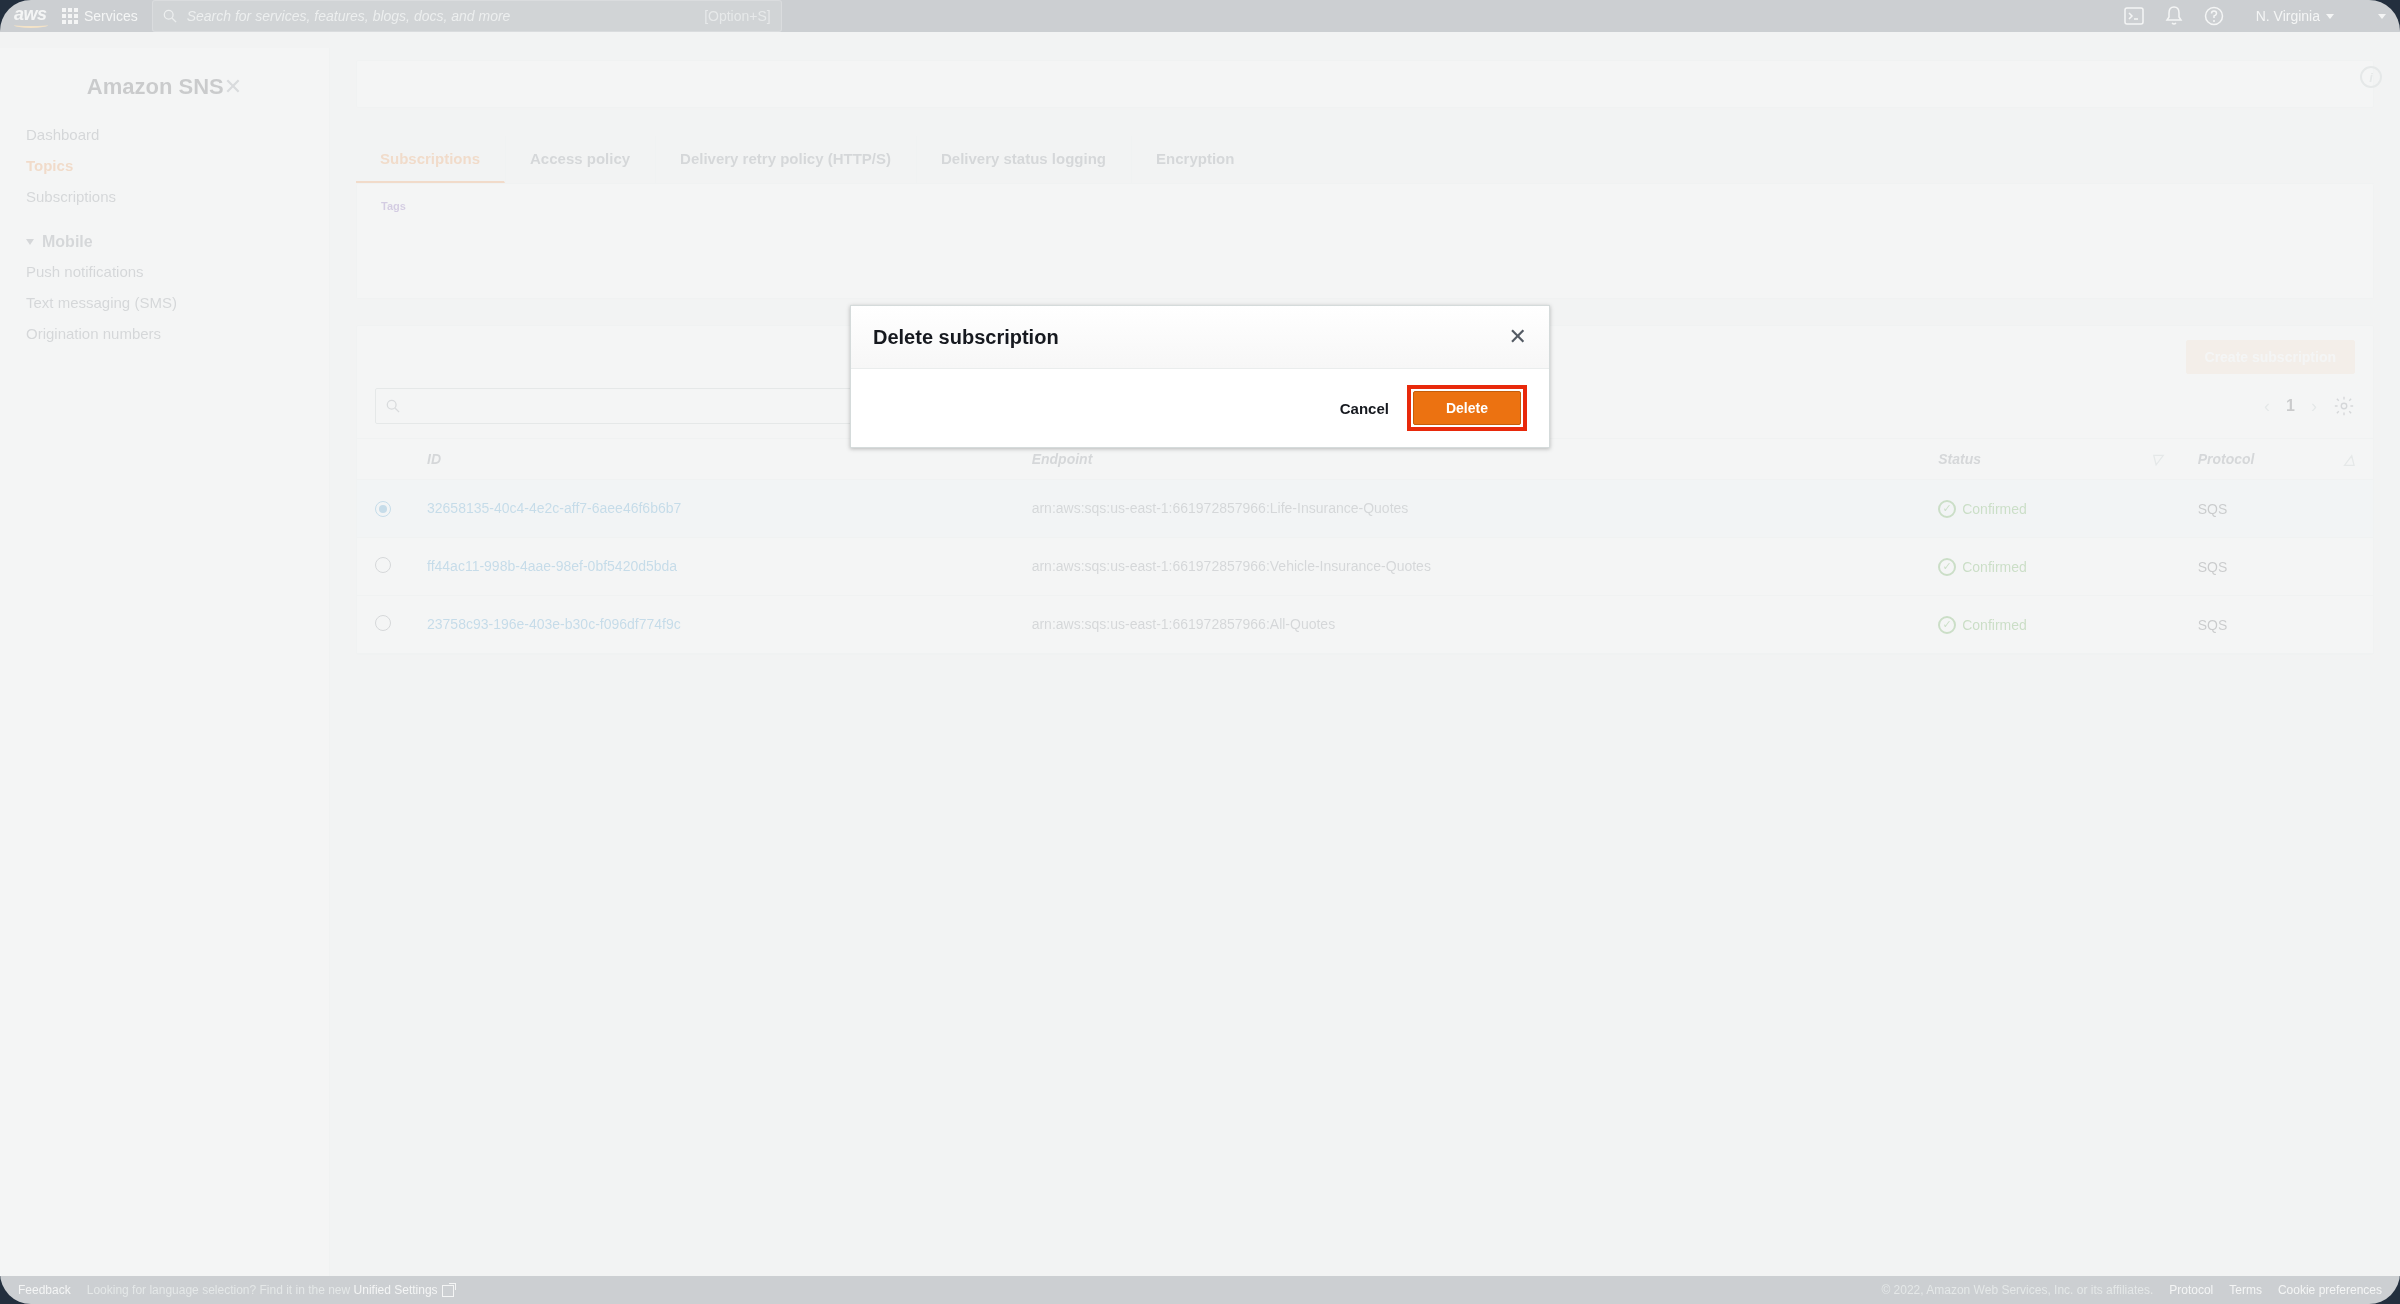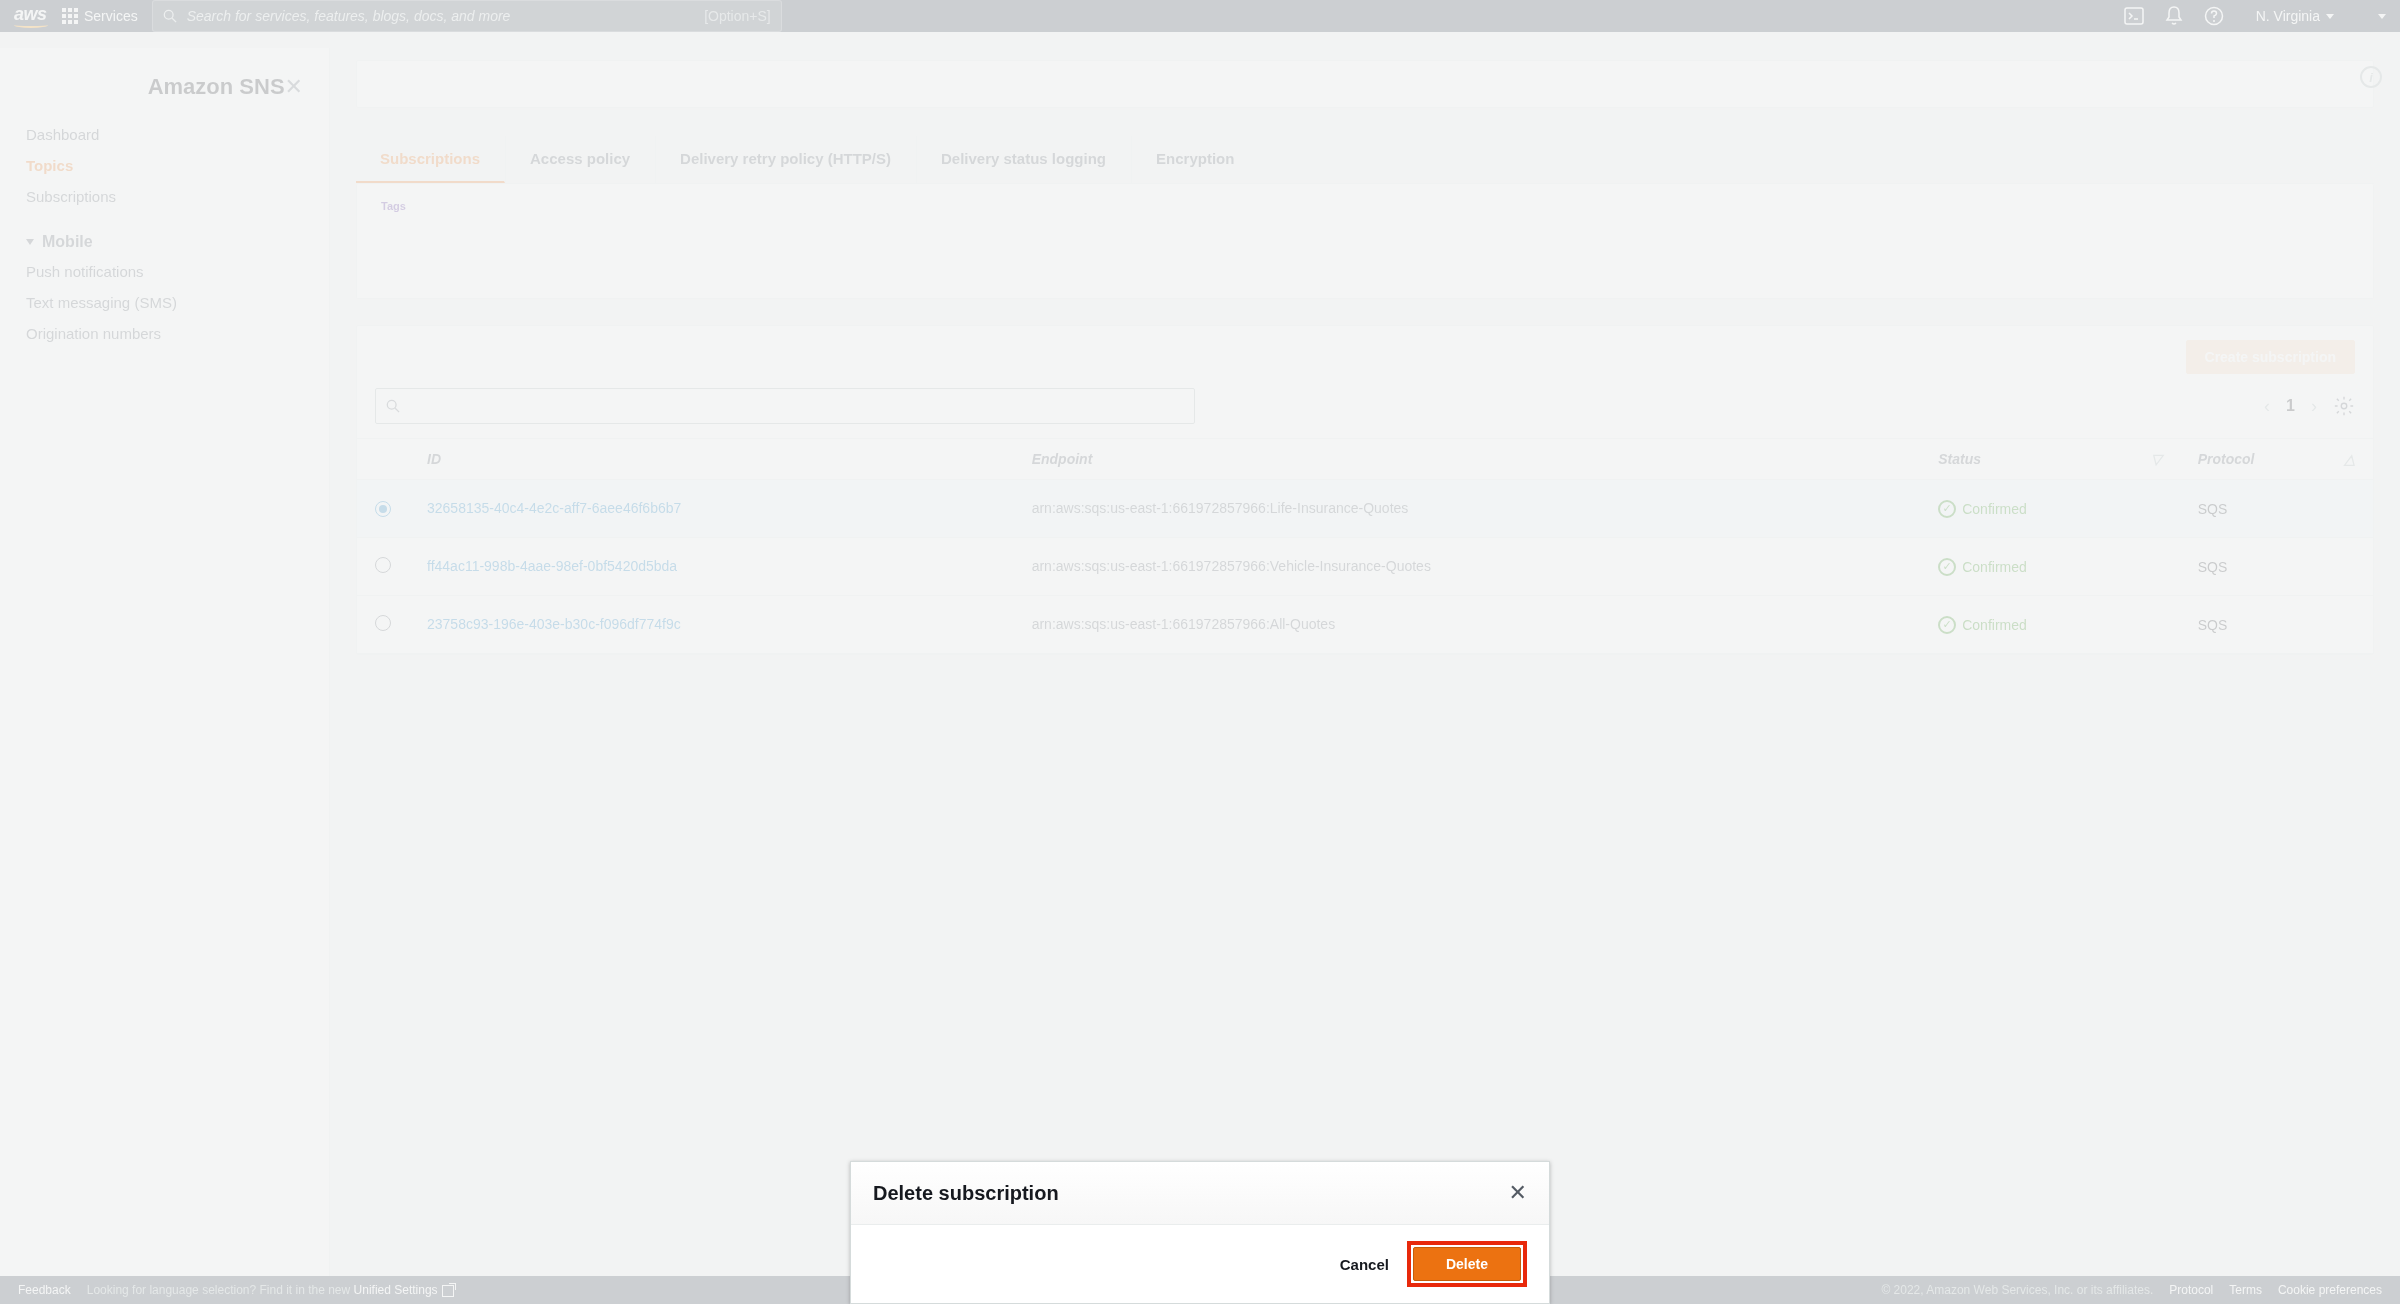--- a/index.html
+++ b/index.html
@@ -17,21 +17,21 @@
   .search-wrap .kbd { margin-left: auto; font-style: normal; opacity: .8; }
   .topnav-spacer { flex: 1; }
   .topnav-icons { display: flex; align-items: center; gap: 20px; }
   .topnav .icon-btn { width: 20px; height: 20px; display:flex; align-items:center; justify-content:center; cursor:pointer; }
   .region { display:flex; align-items:center; gap:6px; margin-left: 18px; cursor:pointer; }
   .caret-down { width:0;height:0;border-left:4px solid transparent;border-right:4px solid transparent;border-top:5px solid currentColor; }
 
   
   .shell { position:absolute; top:48px; bottom:28px; left:0; right:0; display:flex; }
   .sidebar { width: 330px; padding: 26px 26px; background: #fff; border-right:1px solid #eaeded; }
-  .sidebar-header { display:flex; align-items:center; justify-content:flex-end; margin-bottom: 26px; }
+  .sidebar-header { display:flex; align-items:center; justify-content:center; margin-bottom: 26px; }
   .sidebar-title { font-size: 22px; font-weight: 700; color:#16191f; }
   .close-x { font-size: 22px; color:#687078; cursor:pointer; font-weight:300; }
   .nav-list { list-style:none; display:flex; flex-direction:column; gap: 14px; font-size: 15px; }
   .nav-list a { color:#545b64; text-decoration:none; cursor:pointer; }
   .nav-list a.active { color:#ec7211; font-weight:700; }
   .nav-section { margin-top: 28px; }
   .nav-section-hdr { display:flex; align-items:center; gap:8px; color:#545b64; font-weight:700; margin-bottom:12px; cursor:pointer; }
   .tri { width:0;height:0;border-left:4px solid transparent;border-right:4px solid transparent;border-top:6px solid #545b64; }
 
   .main { flex:1; padding: 0 26px 26px; background:#f2f3f3; position:relative; overflow:hidden; }
@@ -75,21 +75,21 @@
 
   
   .footer { position:absolute; left:0; right:0; bottom:0; height:28px; background:#232f3e; color:#d5dbdb; font-size:12px; display:flex; align-items:center; padding:0 18px; gap:16px; }
   .footer a { color:#fff; cursor:pointer; }
   .footer .copy { margin-left:auto; color:#aab7b8; }
   .footer .mid { color:#aab7b8; }
   .ext-icon { display:inline-block; width:12px; height:12px; border:1.5px solid currentColor; position:relative; margin-left:4px; vertical-align:middle; }
   .ext-icon::after { content:""; position:absolute; right:-3px; top:-3px; width:6px; height:6px; border-top:1.5px solid currentColor; border-right:1.5px solid currentColor; }
 
   
-  .overlay { position:absolute; inset:0; background:rgba(242,243,243,0.82); display:flex; align-items:flex-end; justify-content:center; }
+  .overlay { position:absolute; inset:0; background:rgba(242,243,243,0.82); display:flex; align-items:flex-start; justify-content:center;border-radius:31px; }
   .modal { margin-top: 305px; width: 700px; background:#fff; box-shadow: 0 1px 4px rgba(0,0,0,.25); border:1px solid #d5dbdb; }
   .modal-hdr { display:flex; align-items:center; justify-content:space-between; padding: 18px 22px; border-bottom:1px solid #eaeded; background:linear-gradient(#fff,#f7f7f7); }
   .modal-title { font-size:20px; font-weight:700; color:#16191f; }
   .modal-close { font-size:22px; color:#545b64; cursor:pointer; font-weight:300; }
   .modal-body { padding: 20px 22px 26px; font-size:15px; color:#16191f; border-bottom:1px solid #eaeded; }
   .modal-body strong { font-weight:700; }
   .modal-ftr { padding: 16px 22px; display:flex; justify-content:flex-end; gap:18px; align-items:center; }
   .modal-ftr .cancel { font-weight:700; color:#16191f; cursor:pointer; background:none; border:none; font-size:15px; }
   .modal-ftr .delete-wrap { border:4px solid #e8290b; padding:2px; }
   .modal-ftr .btn.danger { background:#ec7211; border-color:#c55d0a; color:#fff; padding: 8px 32px; }

